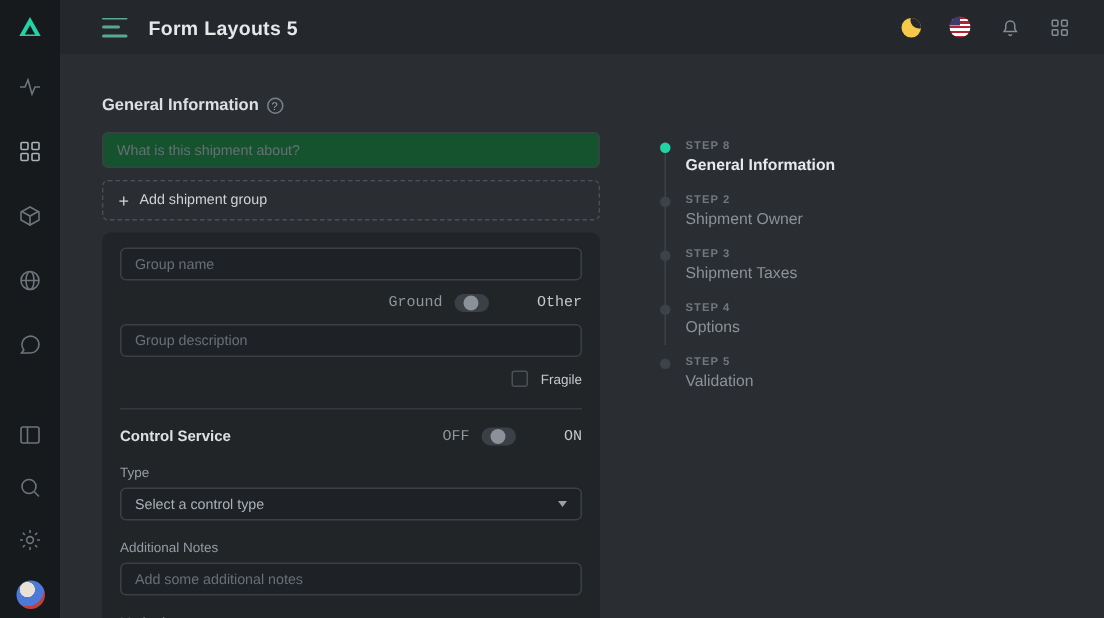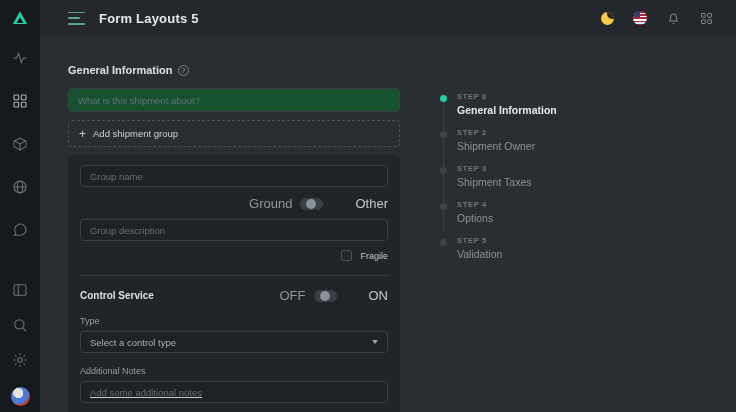--- a/index.html
+++ b/index.html
@@ -51,21 +51,21 @@
             display:flex; align-items:center; padding:0 10px; }
   .add-btn { display:flex; align-items:center; gap:7px; background:none; border:none; cursor:pointer;
              color:#ced2d6; font-size:9.5px; font-family:"Liberation Sans",sans-serif; }
   .add-plus { font-size:12px; color:#ced2d6; line-height:1; }
 
   .card { margin-top:8px; background:#212528; border-radius:6px; padding:10px 12px 20px; height:400px; }
   .cinput { width:100%; height:22px; background:#1e2226; border:1px solid #3a4046; border-radius:4px;
             color:#c7ccd1; font-size:9.5px; padding:0 9px; outline:none; font-family:"Liberation Sans",sans-serif; }
   .cinput::placeholder { color:#686f76; }
   .row-right { display:flex; align-items:center; justify-content:flex-end; gap:8px; margin-top:9px; }
-  .tog-label { font-size:13px; color:#8f969c; }
+  .tog-label { font-size:10px; color:#8f969c;font-family:Liberation Mono, monospace; }
   .tog-label.lit { color:#c3c8cc;margin-left:24px; }
   .toggle { width:23px; height:12px; border-radius:7px; background:#3a4046; position:relative;
             border:none; cursor:pointer; }
   .toggle::after { content:""; position:absolute; width:10px; height:10px; border-radius:50%;
                    background:#8a9198; top:1px; left:6px; }
   .checkbox { width:11px; height:11px; border:1px solid #4a5056; background:#23272b; border-radius:2px; cursor:pointer; }
   .chk-label { font-size:9px; color:#c3c8cc; }
   .divider { height:1px; background:#343a40; margin:14px 0 12px; }
   .ctrl-row { display:flex; align-items:center; }
   .ctrl-title { font-size:10px; font-weight:700; color:#dde0e3; }
@@ -229,21 +229,21 @@
         </span>
       </div>
 
       <div class="field-label">Type</div>
       <div class="select">
         <span class="sel-text">Select a control type</span>
         <span class="caret"></span>
       </div>
 
       <div class="field-label">Additional Notes</div>
-      <input class="cinput" style="margin-top: 5px; text-decoration: underline;" type="text" placeholder="Add some additional notes">
+      <input class="cinput" style="margin-top: 5px;" type="text" placeholder="Add some additional notes">
 
       <div class="field-label">Method</div>
       
     </div>
   </section>
 
   <aside class="stepper">
     <div class="step-line"></div>
 
     <div class="step active">

